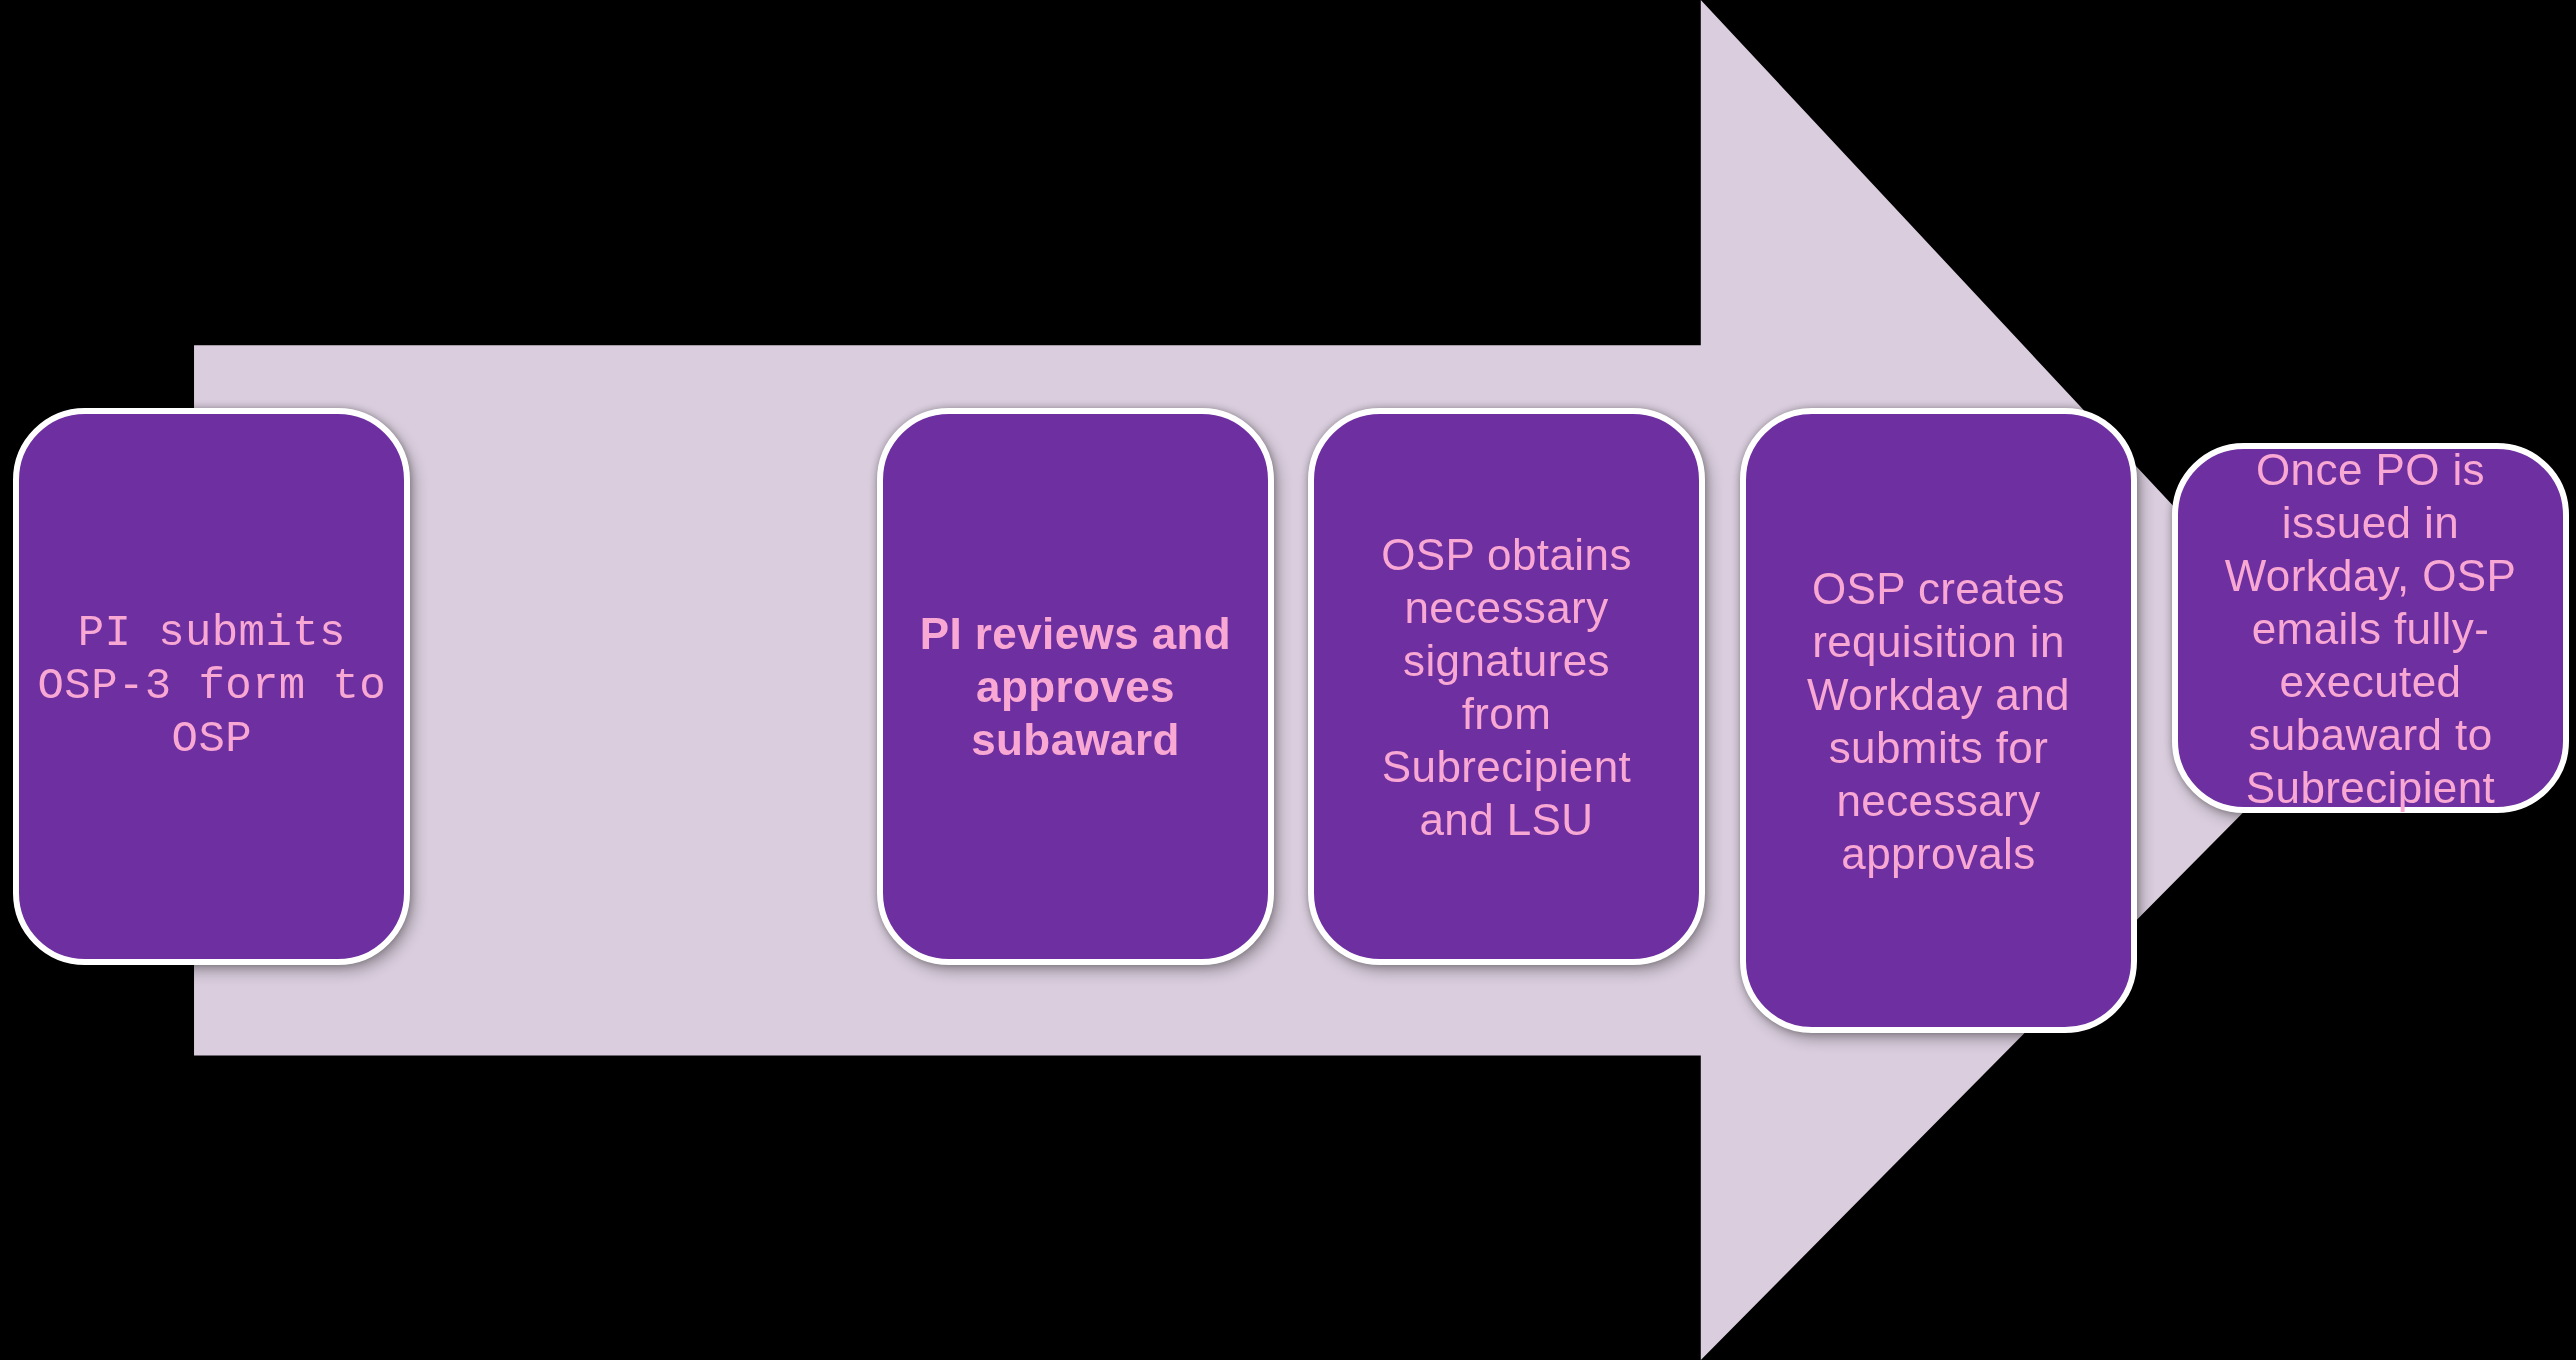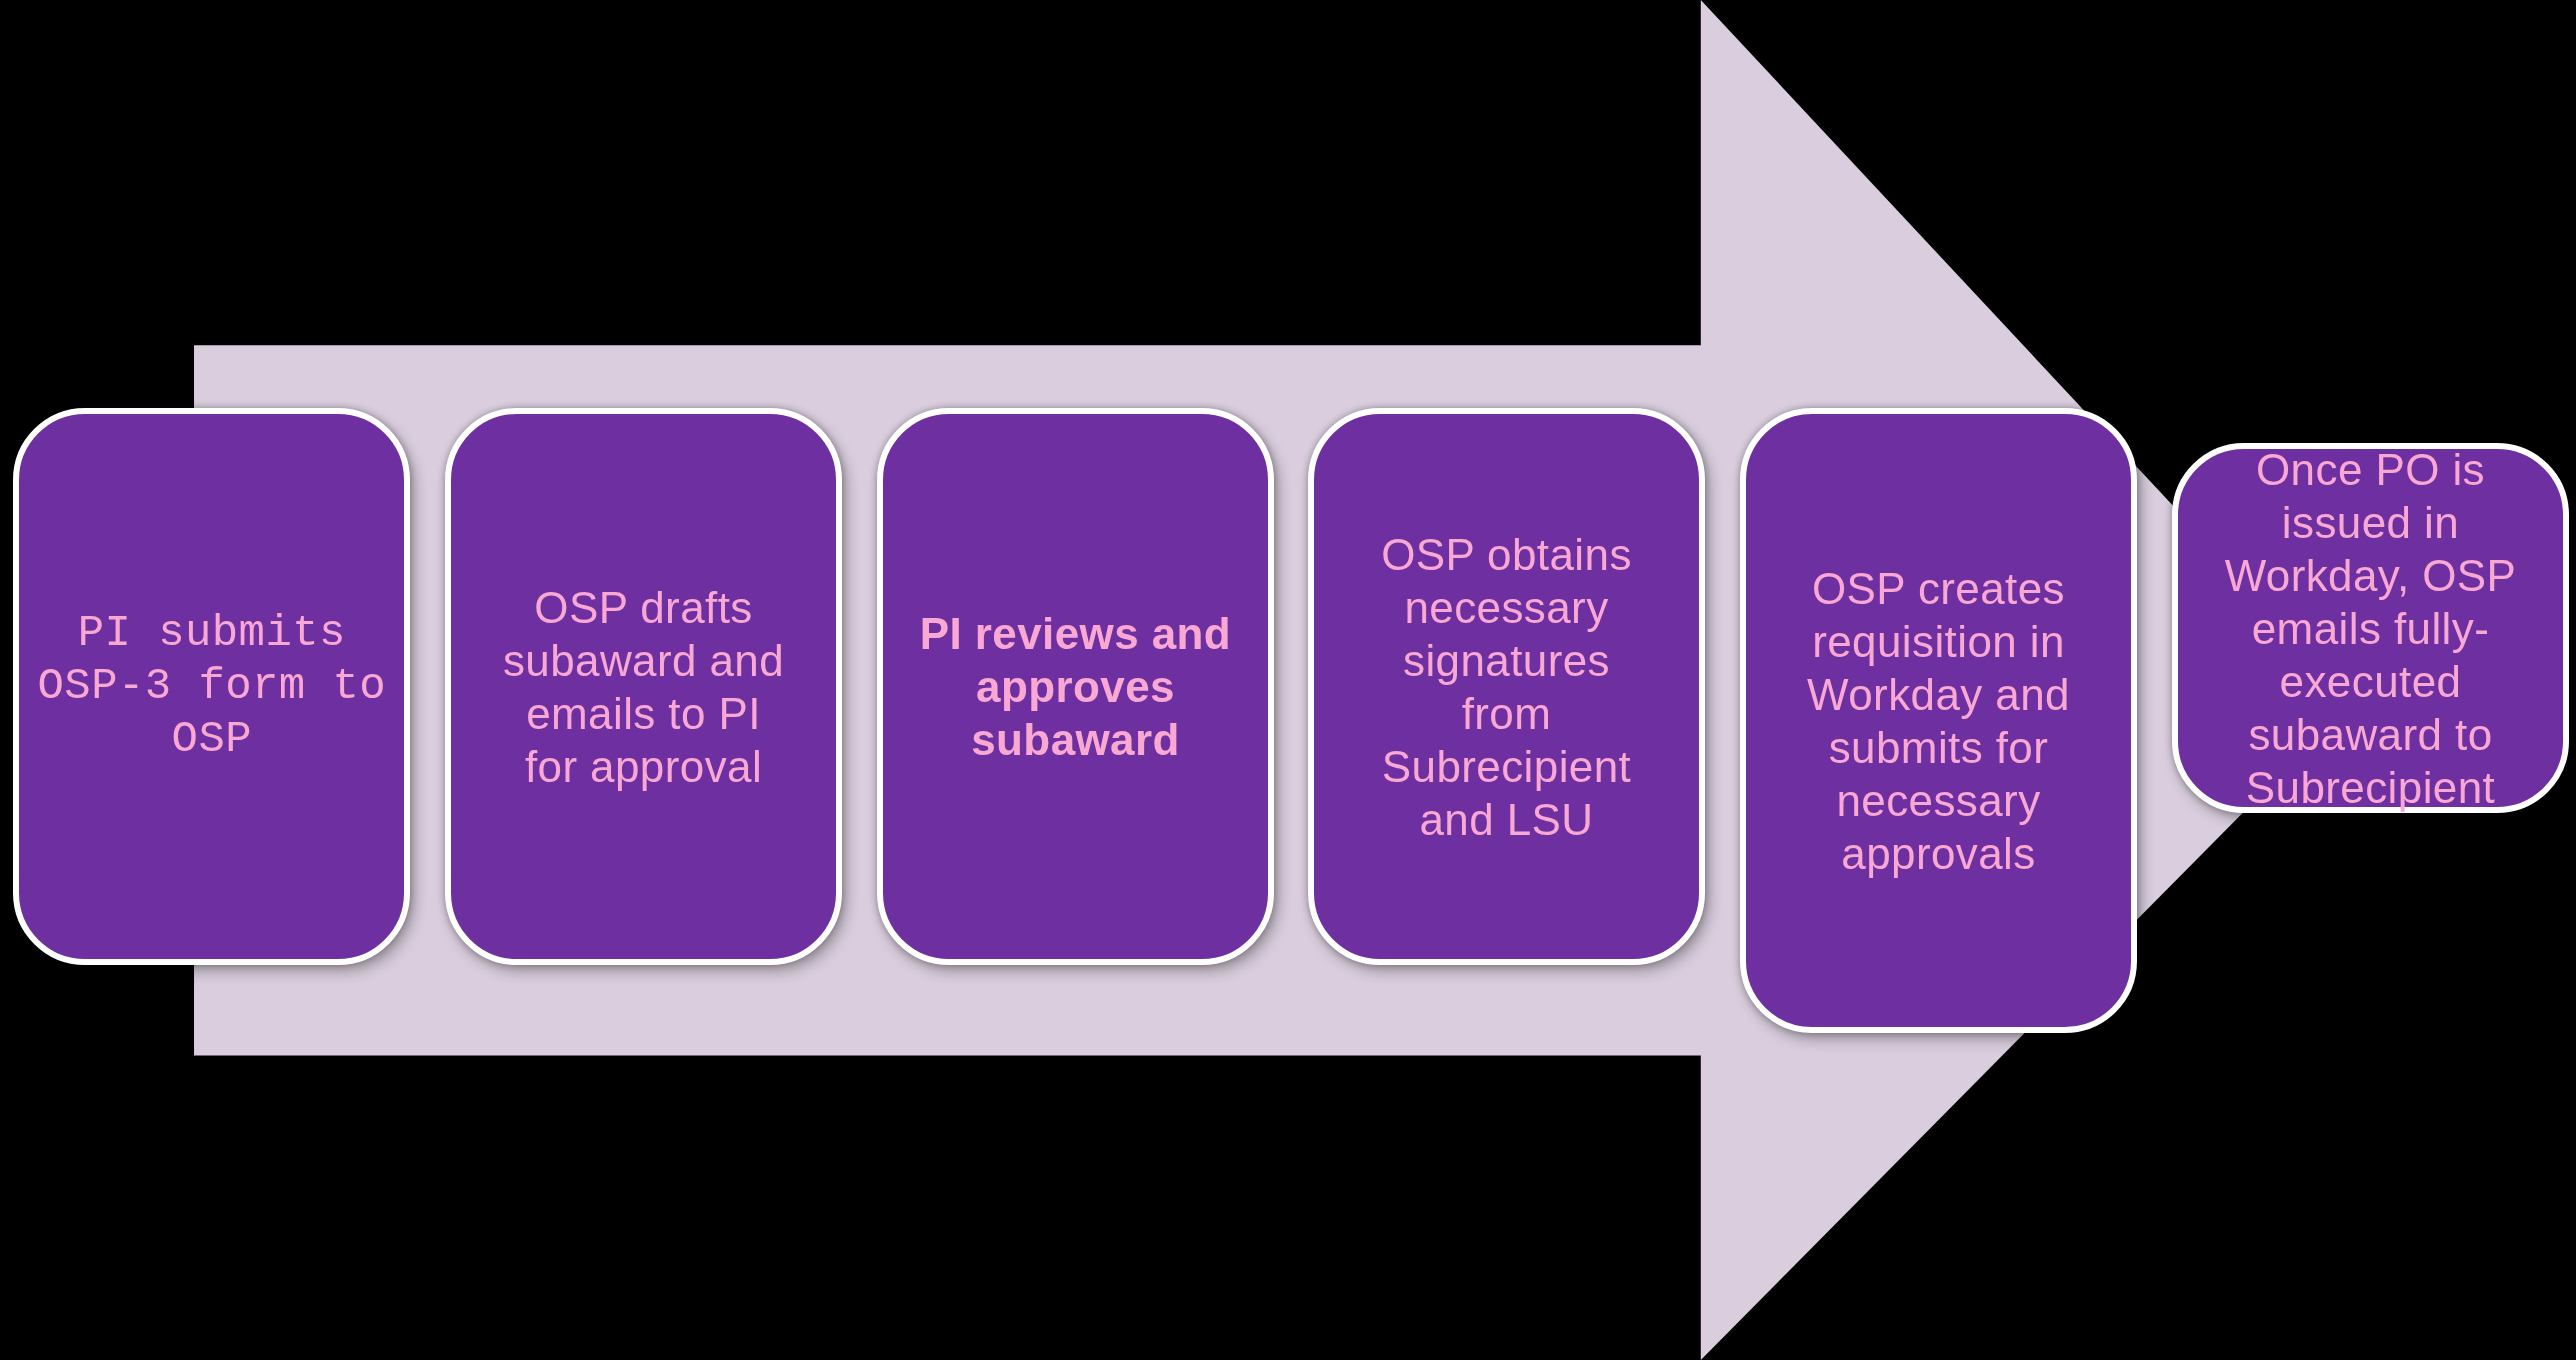--- a/index.html
+++ b/index.html
@@ -61,26 +61,20 @@
   <svg class="arrow-svg" viewBox="0 0 3282 1733" xmlns="http://www.w3.org/2000/svg" aria-hidden="true">
     <polygon points="247,440 2167,440 2167,0 3000,892 2167,1733 2167,1345 247,1345" fill="#DACEDE"></polygon>
   </svg>
 
   <div class="step step-1">
     <div class="step-text">PI submits
 OSP-3 form to
 OSP</div>
   </div>
 
-  <div class="step step-2">
-    <div class="step-text">OSP drafts
-subaward and
-emails to PI
-for approval</div>
-  </div>
 
   <div class="step step-3">
     <div class="step-text">PI reviews and
 approves
 subaward</div>
   </div>
 
   <div class="step step-4">
     <div class="step-text">OSP obtains
 necessary

